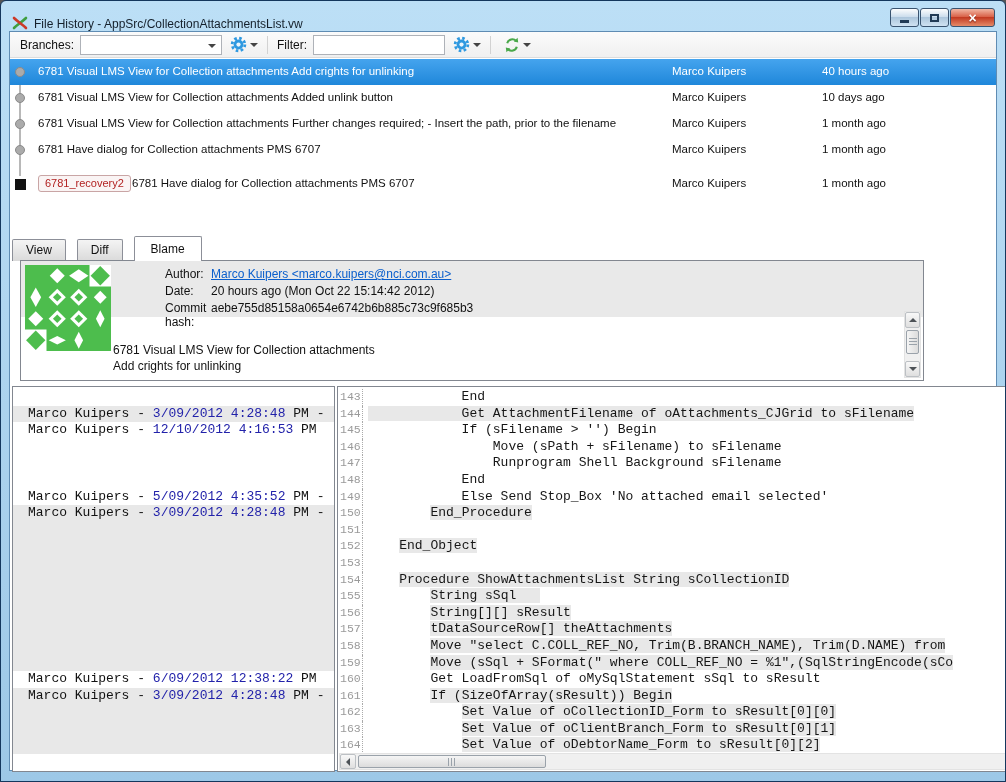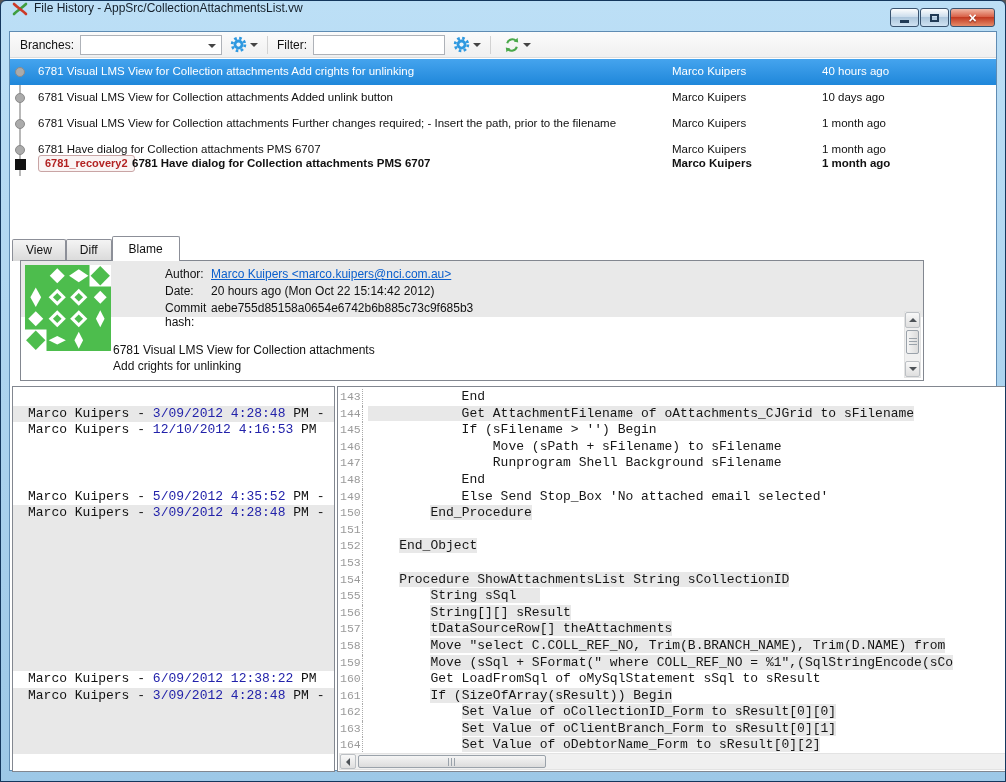--- a/index.html
+++ b/index.html
@@ -1,20 +1,20 @@
 <!DOCTYPE html>
 <html><head>
 <meta charset="utf-8">
 <style>
   * { margin:0; padding:0; box-sizing:border-box; }
   body { font-family:"Liberation Sans", sans-serif; background:#555; }
   .window{ position:relative; width:1006px; height:782px;
     background:linear-gradient(#bcdff6,#9dc8e7); border:1px solid #14375d;
     border-radius:6px 6px 0 0; overflow:hidden; }
-  .titlebar{ position:absolute; left:0; top:0; right:0; height:30px; display:flex; align-items:flex-start; }
+  .titlebar{ position:absolute; left:0; top:0; right:0; height:30px; display:flex; align-items:flex-end; }
   .app-icon{ width:16px; height:16px; margin:0 6px 0 11px; }
   .title{ font-size:12px; color:#15202b; }
   .winbtns{ position:absolute; right:10px; top:7px; display:flex; }
   .winbtn{ height:19px; border:1px solid #39536f; border-radius:3px; margin-left:1px;
     display:flex; align-items:center; justify-content:center;
     background:linear-gradient(#fdfdfd,#cddeed 45%,#aac4da 46%,#cfe2f2); }
   .winbtn.min,.winbtn.max{ width:29px; }
   .winbtn.close{ width:45px; background:linear-gradient(#f1b7a4,#d9634a 45%,#c0351d 46%,#e58a68); }
   .glyph-min{ width:9px; height:3px; background:#203a55; margin-top:8px; }
   .glyph-max{ width:9px; height:8px; border:2px solid #203a55; }
@@ -43,21 +43,21 @@
   .marker.square{ width:11px; height:11px; background:#111; }
   .msg{ position:absolute; left:28px; top:6px; max-width:625px; white-space:nowrap; overflow:hidden; }
   .crow .withbadge{ left:122px; }
   .badge{ position:absolute; left:28px; top:4px; border:1px solid #c9a5a5; border-radius:3px;
     background:#faf4f4; color:#b22222; padding:1px 6px 2px; font-size:11px; }
   .cauthor{ position:absolute; left:662px; top:6px; }
   .cdate{ position:absolute; left:812px; top:6px; }
   
   .tabstrip{ position:absolute; left:2px; top:203px; height:26px; display:flex; align-items:flex-end; }
   .tab{ font-size:12px; color:#111; border:1px solid #8c8f98; border-bottom:none; border-radius:2px 2px 0 0;
-    background:linear-gradient(#f4f4f4,#dadada); padding:3px 13px 4px; margin-right:0; }
+    background:linear-gradient(#f4f4f4,#dadada); padding:3px 13px 4px; margin-right:11px; }
   .tab.active{ background:#fff; padding:5px 16px 5px; position:relative; z-index:3; }
   
   .details{ position:absolute; left:10px; top:228px; width:904px; height:121px; border:1px solid #828790; background:#fff; }
   .d-strip{ position:absolute; left:0; top:0; right:0; height:56px; background:#e9e9e9; }
   .avatar{ position:absolute; left:4px; top:4px; width:86px; height:86px; }
   .d-field{ position:absolute; font-size:12px; color:#111; }
   .d-label{ position:absolute; left:144px; }
   .d-value{ position:absolute; left:190px; white-space:nowrap; }
   .d-link{ color:#0b5fcc; text-decoration:underline; }
   .d-msg{ position:absolute; left:92px; font-size:12px; color:#111; }
@@ -172,21 +172,21 @@
           <span class="msg">6781 Visual LMS View for Collection attachments Further changes required; - Insert the path, prior to the filename</span>
           <span class="cauthor">Marco Kuipers</span>
           <span class="cdate">1 month ago</span>
         </div>
         <div class="crow" style="top: 78px;">
           <span class="marker circle"></span>
           <span class="msg">6781 Have dialog for Collection attachments PMS 6707</span>
           <span class="cauthor">Marco Kuipers</span>
           <span class="cdate">1 month ago</span>
         </div>
-        <div class="crow" style="top: 92px; font-weight: bold;">
+        <div class="crow" style="top: 112px;">
           <span class="marker square"></span>
           <span class="badge">6781_recovery2</span>
           <span class="msg withbadge">6781 Have dialog for Collection attachments PMS 6707</span>
           <span class="cauthor">Marco Kuipers</span>
           <span class="cdate">1 month ago</span>
         </div>
       </div>
 
     <div class="tabstrip">
       <div class="tab">View</div>

